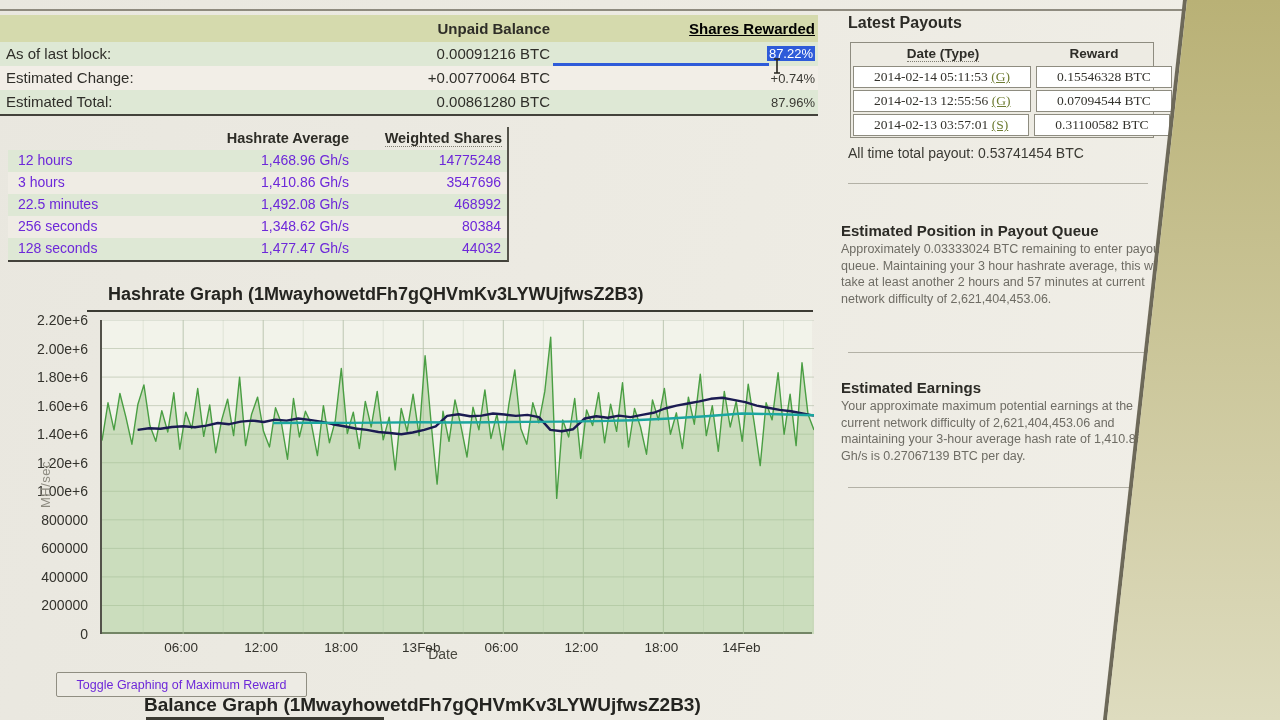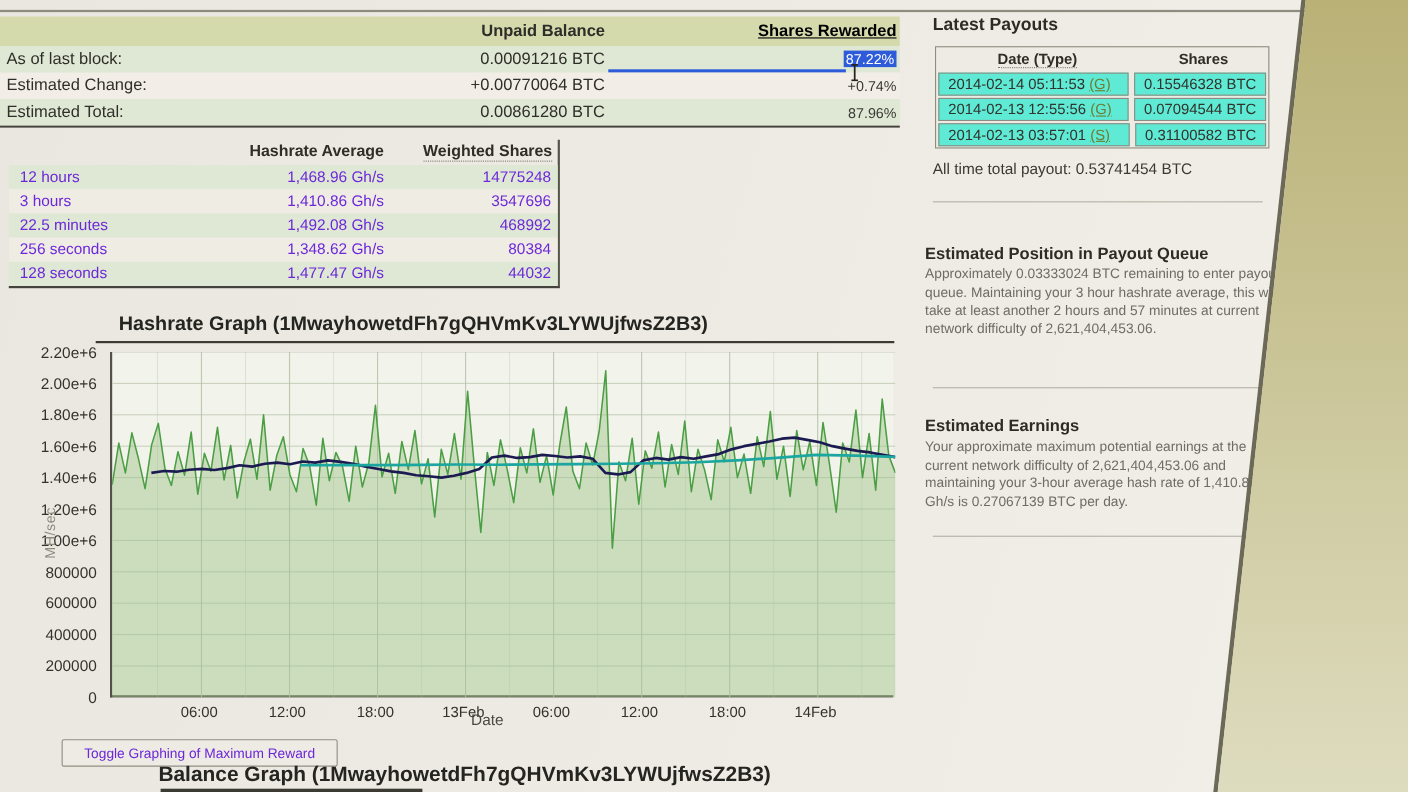--- a/index.html
+++ b/index.html
@@ -43,21 +43,21 @@
   .hr-row .ws  { position:absolute; right:6px;  top:2px; }
 
   
   .lp-title { position:absolute; left:848px; top:14px; font-size:16px; font-weight:bold; color:#2c2b26; }
   .lp-table { position:absolute; left:850px; top:42px; width:304px; border:1px solid #8e8c80; background:#edebe3; }
   .lp-head { display:flex; height:22px; font-weight:bold; font-size:13.5px; color:#2e2d28; }
   .lp-head .c1 { width:184px; text-align:center; padding-top:3px; }
   .lp-head .c1 span { border-bottom:1px dotted #7d7b70; }
   .lp-head .c2 { flex:1; text-align:center; padding-top:3px; }
   .lp-row { display:flex; }
-  .cellbox { border:1px solid #8e8c80; background:#5eead4; margin:1px 2px; padding:2px 8px; font-size:13.5px; color:#33322c; white-space:nowrap; }
+  .cellbox { border:1px solid #8e8c80; background:#ffffff; margin:1px 2px; padding:2px 20px; font-size:13.5px; color:#33322c; white-space:nowrap;font-family:Liberation Serif, serif; }
   .cellbox.date { width:178px; }
   .cellbox.amt { flex:1; margin-left:3px; }
   .glink { color:#6e7c33; text-decoration:underline; cursor:pointer; }
   .lp-total { position:absolute; left:848px; top:145px; font-size:14px; color:#3a3933; }
   .sep { position:absolute; left:848px; width:300px; height:1px; background:#b3b1a6; }
   .s1 { top:183px; } .s2 { top:352px; } .s3 { top:487px; }
   .q-title { position:absolute; left:841px; top:222px; font-weight:bold; font-size:15px; color:#2c2b26; }
   .q-text  { position:absolute; left:841px; top:241px; width:328px; font-size:12.5px; line-height:16.5px; color:#6e6c64; margin:0; }
   .e-title { position:absolute; left:841px; top:379px; font-weight:bold; font-size:15px; color:#2c2b26; }
   .e-text  { position:absolute; left:841px; top:398px; width:328px; font-size:12.5px; line-height:16.5px; color:#6e6c64; margin:0; }
@@ -145,21 +145,21 @@
       <span class="per">128 seconds</span>
       <span class="avg">1,477.47 Gh/s</span>
       <span class="ws">44032</span>
     </div>
   </div>
 
   <div class="lp-title">Latest Payouts</div>
   <div class="lp-table">
     <div class="lp-head">
       <div class="c1"><span>Date (Type)</span></div>
-      <div class="c2">Shares</div>
+      <div class="c2">Reward</div>
     </div>
     <div class="lp-row">
       <div class="cellbox date"><span>2014-02-14 05:11:53</span> <a class="glink">(G)</a></div>
       <div class="cellbox amt">0.15546328 BTC</div>
     </div>
     <div class="lp-row">
       <div class="cellbox date"><span>2014-02-13 12:55:56</span> <a class="glink">(G)</a></div>
       <div class="cellbox amt">0.07094544 BTC</div>
     </div>
     <div class="lp-row">

